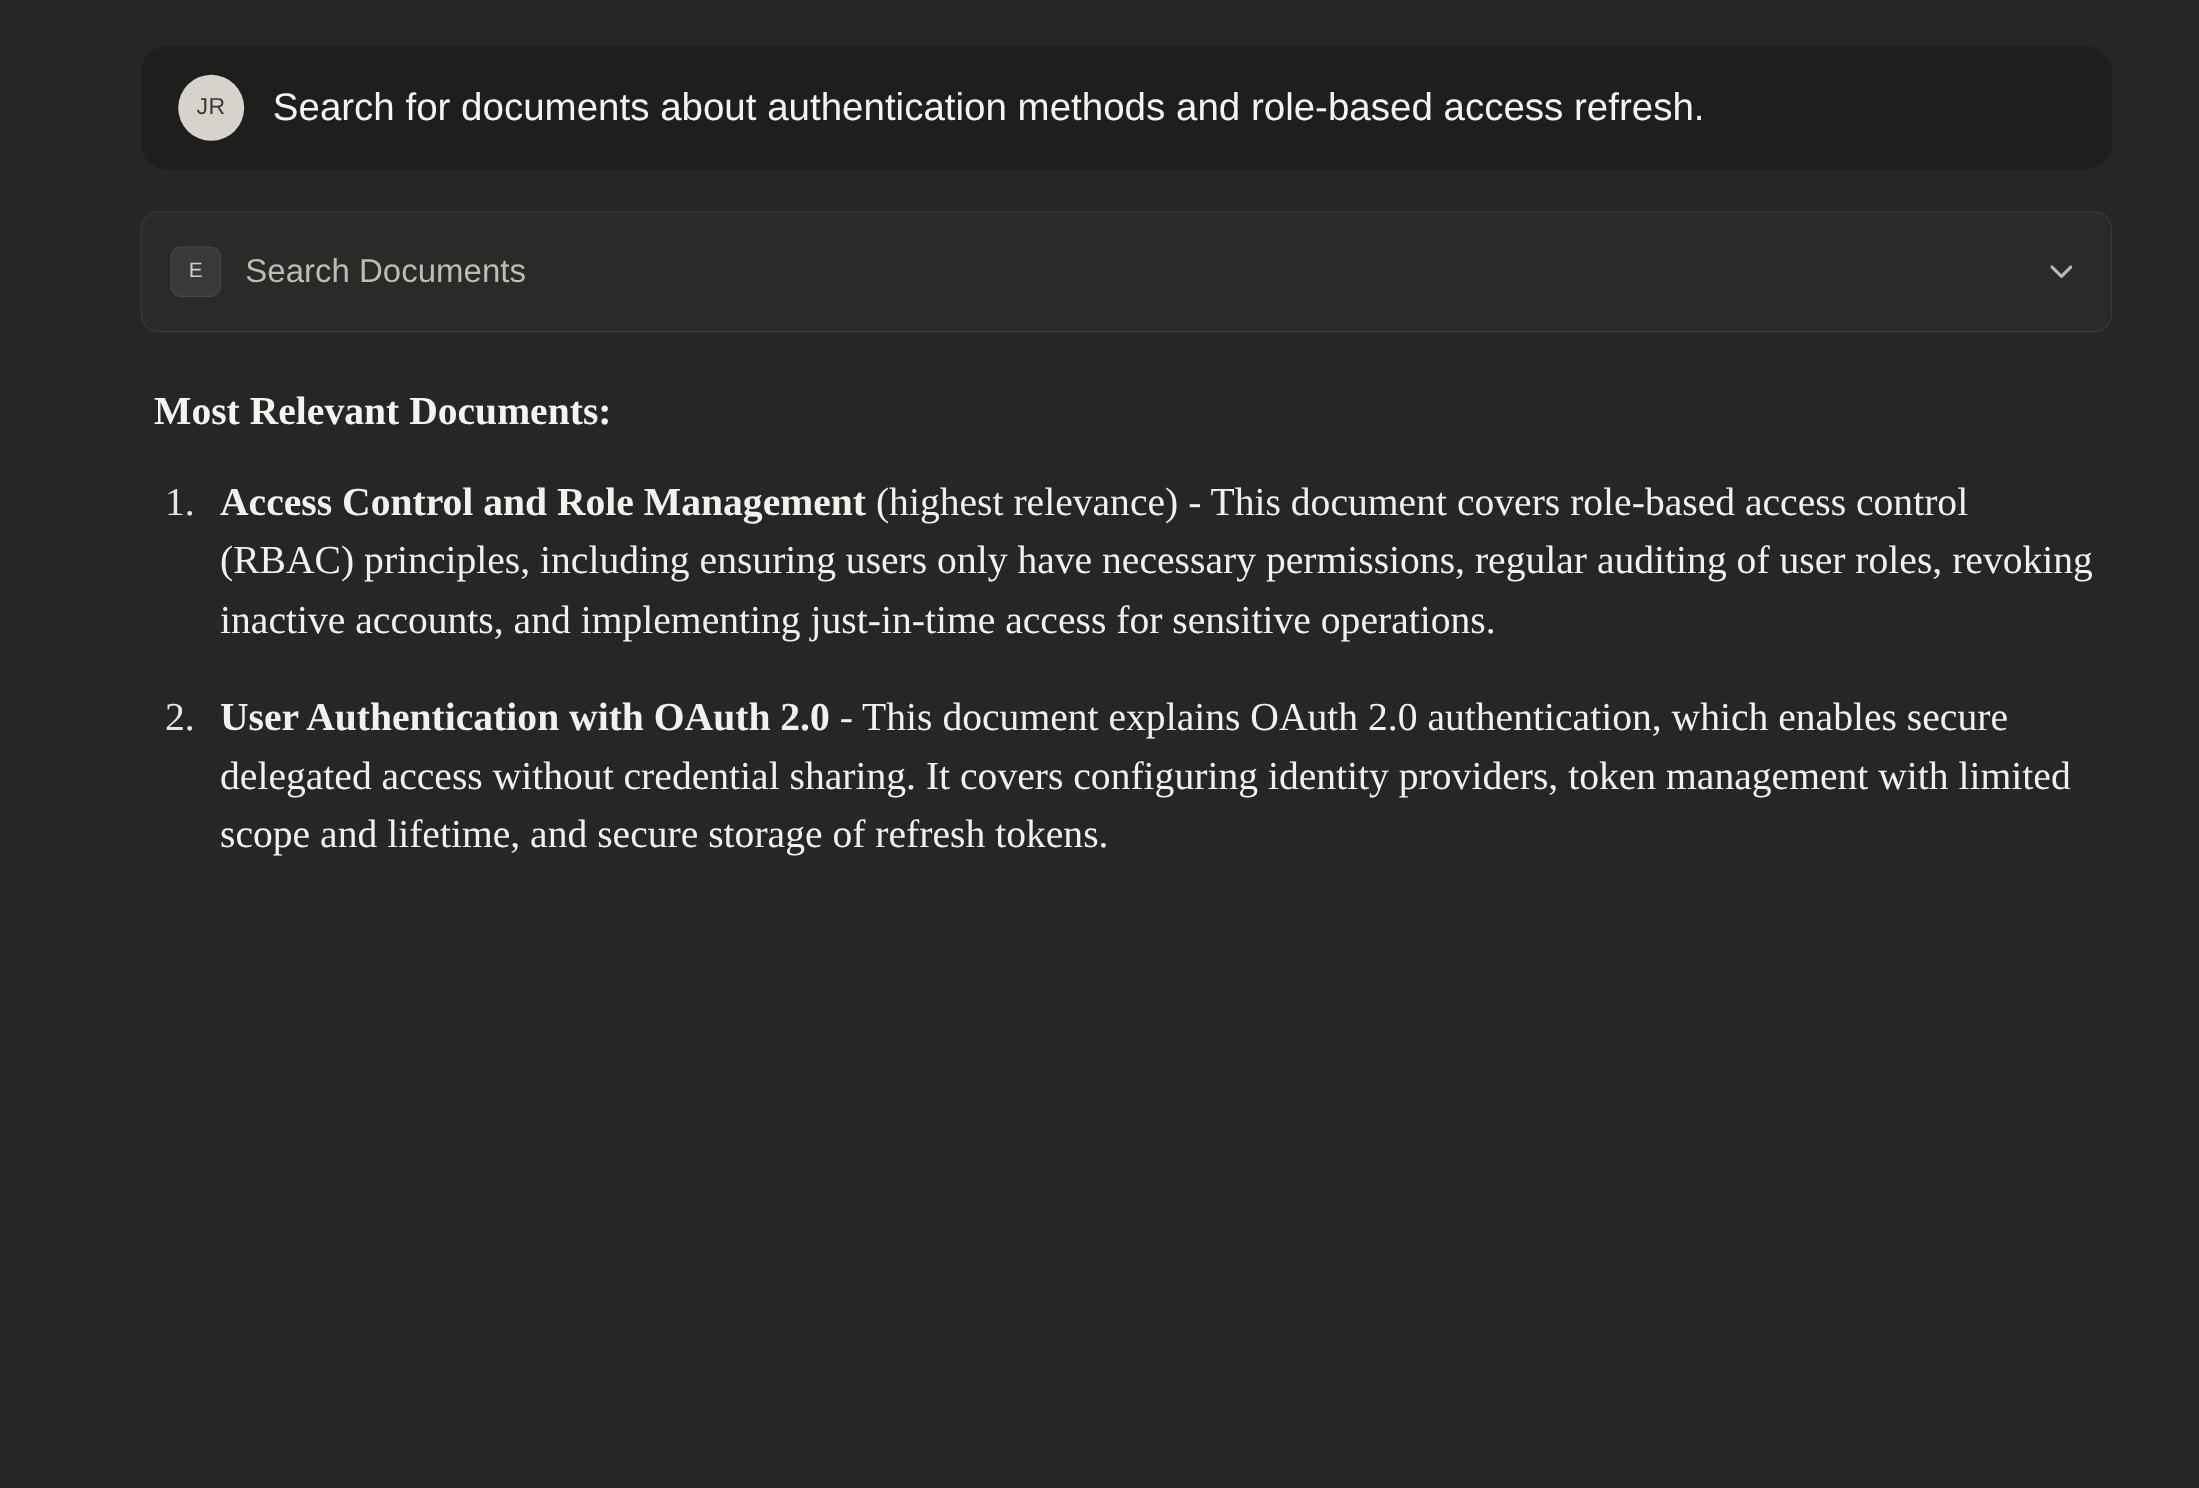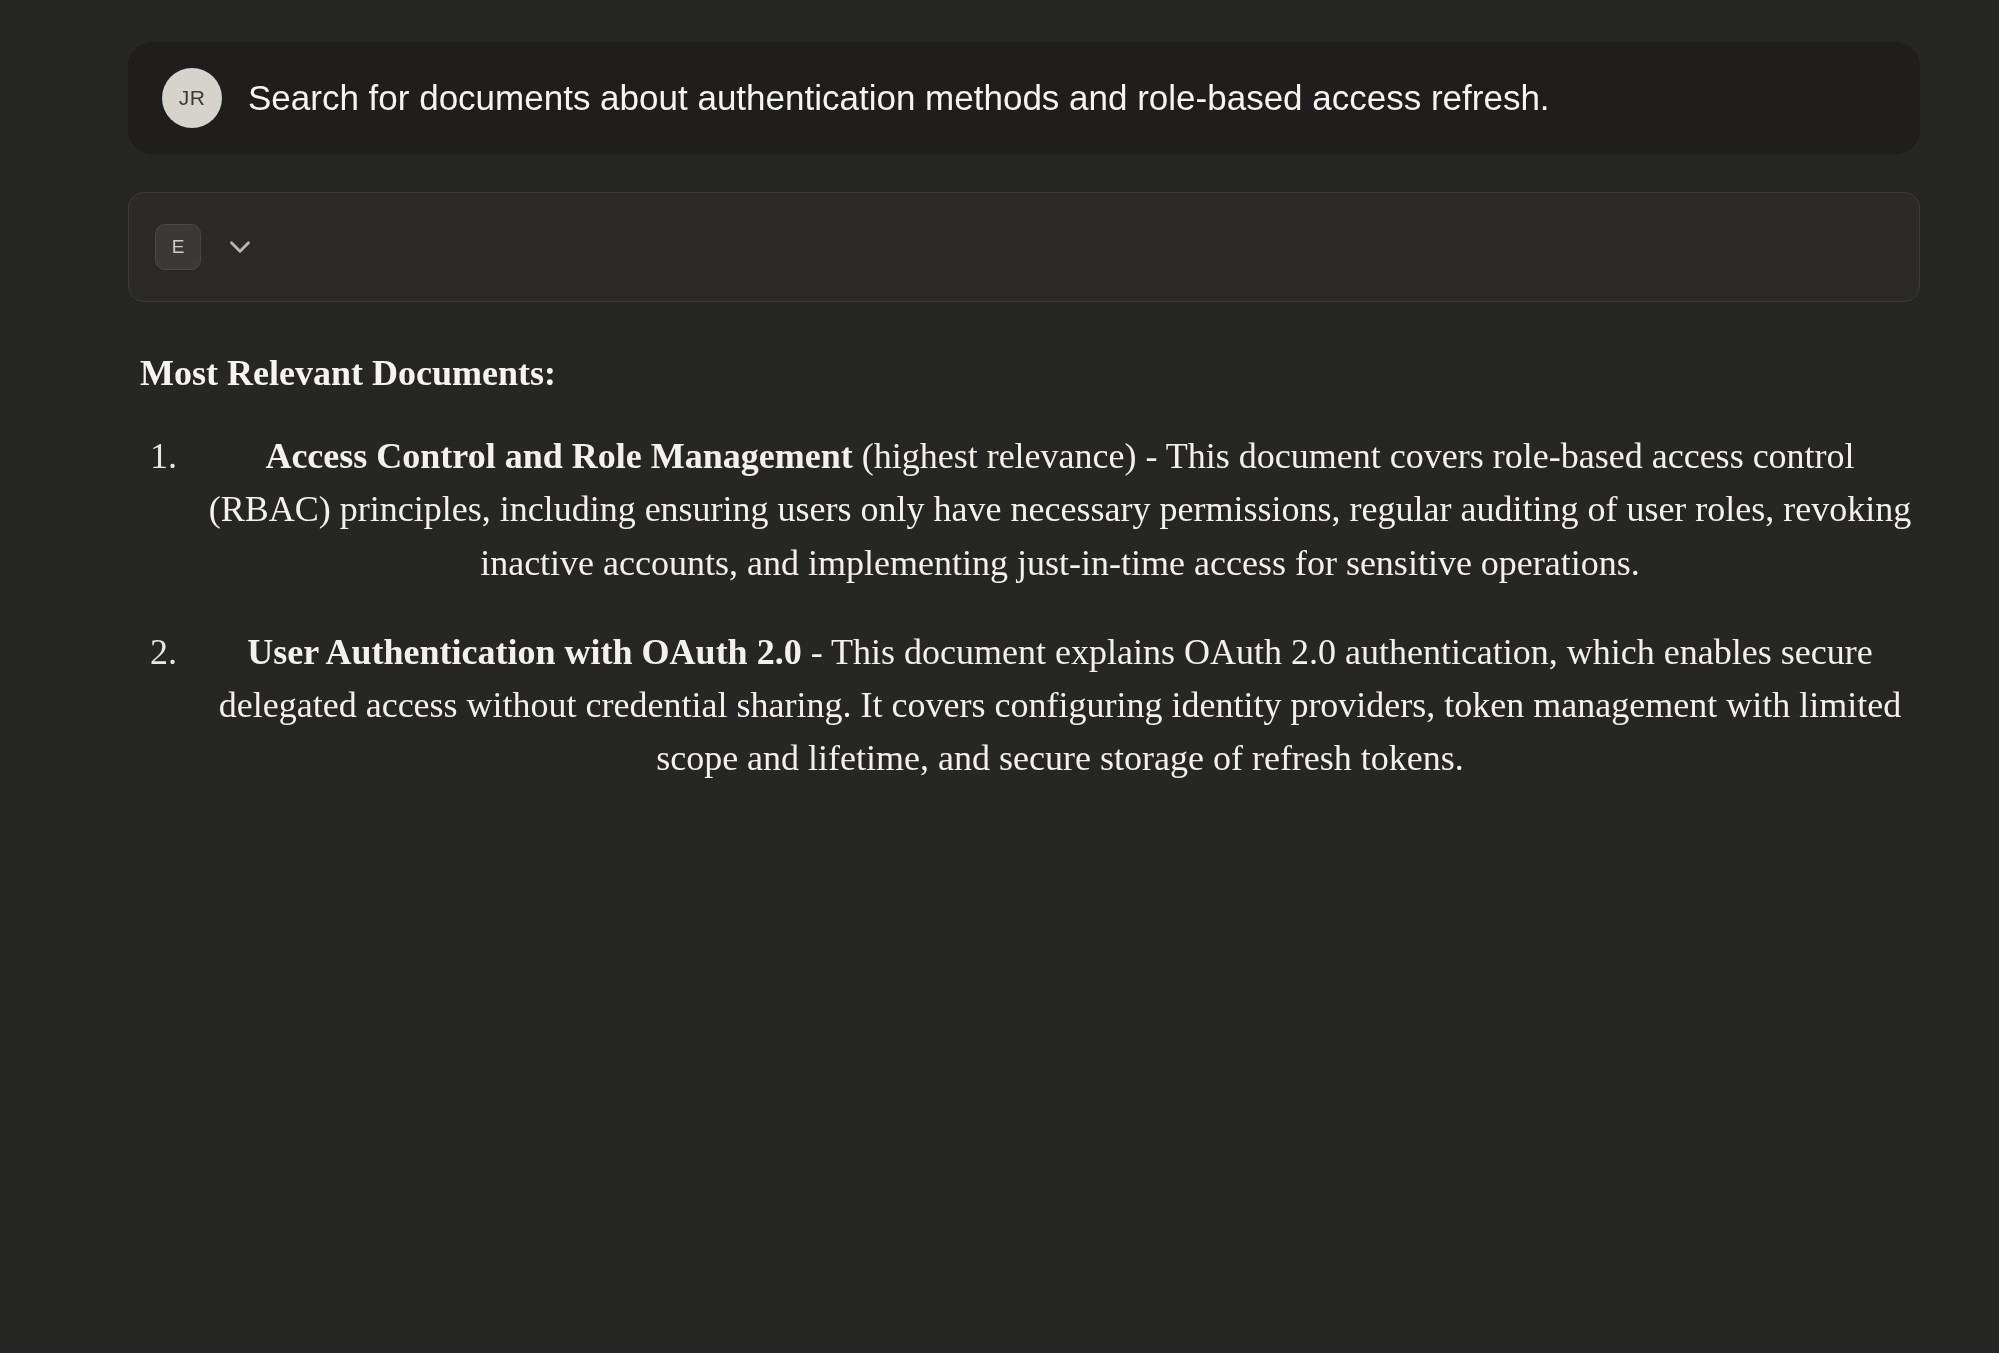--- a/index.html
+++ b/index.html
@@ -118,21 +118,20 @@
     display: flex;
     align-items: center;
     justify-content: center;
   }
 
   
   ol.doc-list {
     margin: 30px 0 0 0;
     padding-left: 58px;
     list-style-position: outside;
-    text-align: center;
   }
   ol.doc-list > li {
     font-size: 36px;
     line-height: 1.48;
     margin-bottom: 36px;
     padding-left: 14px;
     color: #f2f1ee;
   }
   ol.doc-list > li::marker {
     color: #e8e7e3;
@@ -148,20 +147,21 @@
   <div class="conversation">
 
     <div class="user-message">
       <div class="avatar">JR</div>
       <div class="user-text">Search for documents about authentication methods and role-based access refresh.</div>
     </div>
 
 
     <div class="tool-card">
       <div class="tool-badge">E</div>
+      <div class="tool-label">Search Documents</div>
       <div class="chevron">
         <svg width="34" height="34" viewBox="0 0 24 24" fill="none" stroke="currentColor" stroke-width="2" stroke-linecap="round" stroke-linejoin="round">
             <polyline points="6 9 12 15 18 9"></polyline>
           </svg>
       </div>
     </div>
 
 
     <p class="bold-head">Most Relevant Documents:</p>
 

